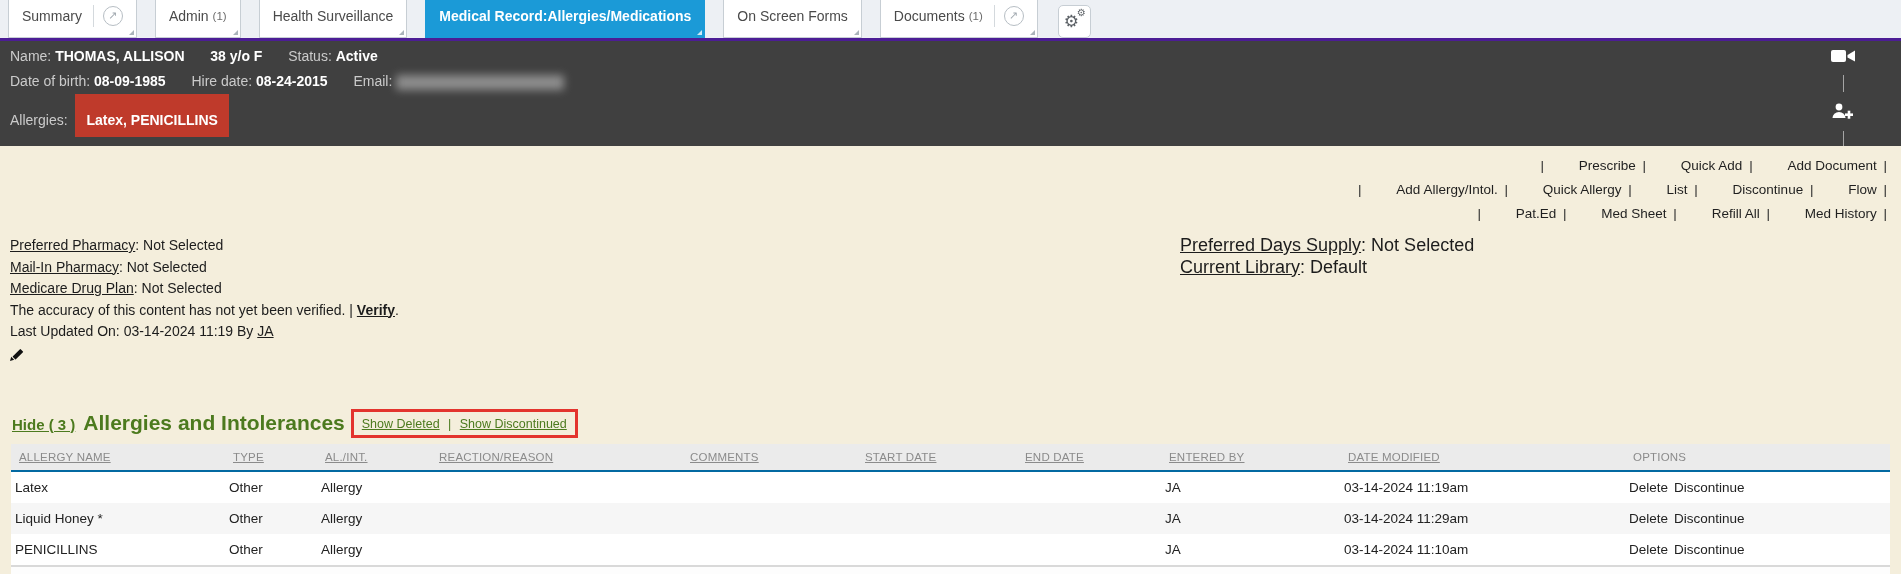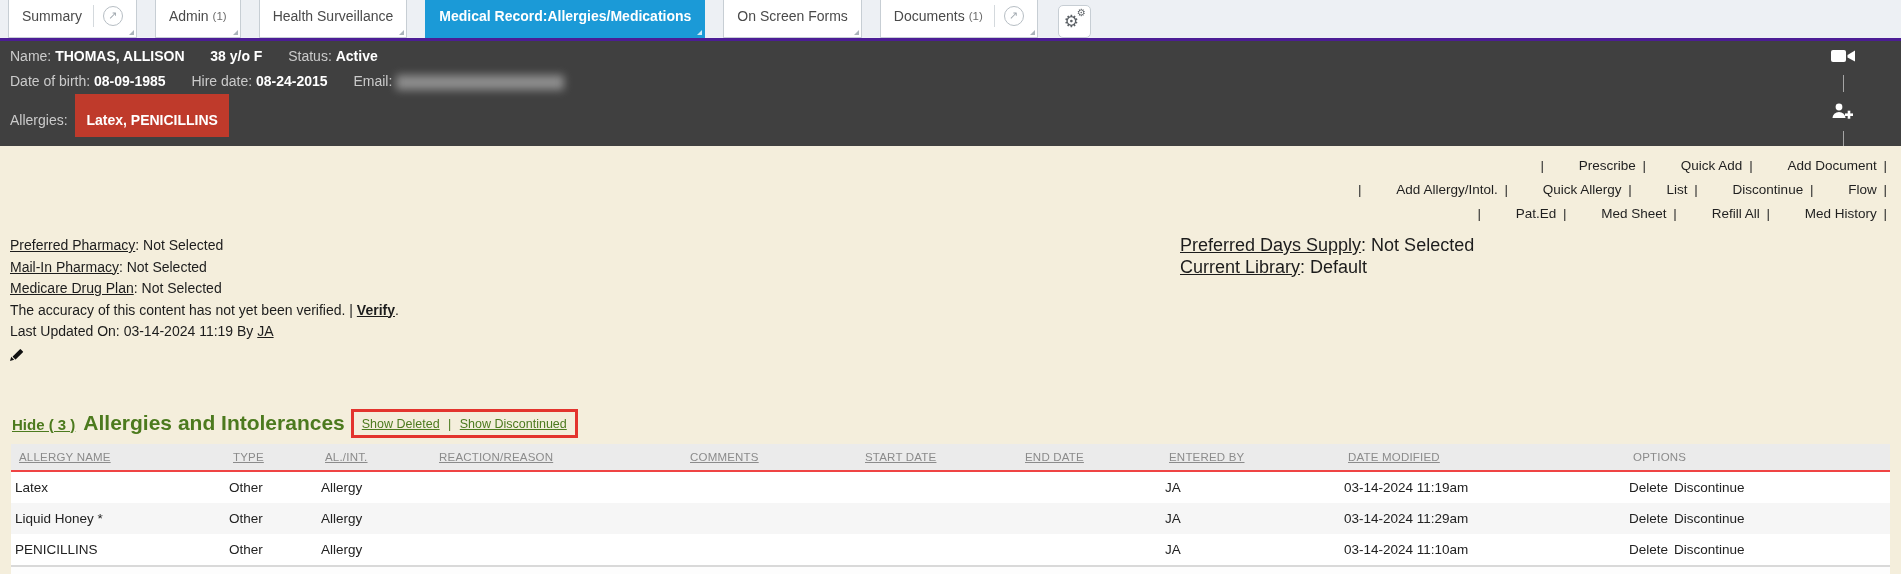--- a/index.html
+++ b/index.html
@@ -59,21 +59,21 @@
   .section-head { margin:44px 0 4px 12px; display:flex; align-items:baseline; }
   .hide-link { color:#4c7a1e; font-weight:bold; font-size:15px; text-decoration:underline; cursor:pointer; }
   .section-title { color:#4c7a1e; font-weight:bold; font-size:21px; margin-left:8px; }
   .annotation-box { border:3px solid #e3342e; padding:2px 8px 3px; margin-left:6px;
                     display:inline-block; position:relative; top:-2px; }
   .annotation-box a { color:#4c7a1e; font-size:12.5px; text-decoration:underline; cursor:pointer; }
   .annotation-box .gpipe { color:#4c7a1e; font-size:12.5px; margin:0 4px; }
 
   table.allergy { width:1879px; margin:2px 11px 0; border-collapse:collapse; background:#fff; }
   table.allergy thead th { background:#ebebeb; color:#8b8b8b; font-weight:normal; font-size:11.5px;
-    text-align:left; padding:7px 8px; letter-spacing:.2px; border-bottom:2px solid #ef4444; white-space:nowrap; }
+    text-align:left; padding:7px 8px; letter-spacing:.2px; border-bottom:2px solid #0369a1; white-space:nowrap; }
   table.allergy thead th span { text-decoration:underline; cursor:pointer; }
   table.allergy thead th.plain span { text-decoration:none; cursor:default; }
   table.allergy tbody td { font-size:13.5px; color:#222; padding:8px 4px; white-space:nowrap; }
   table.allergy tbody tr.alt { background:#f6f6f6; }
   table.allergy tfoot td { text-align:center; font-size:12px; color:#4a4a4a; padding:7px 0;
     background:#fdfdfd; border-top:2px solid #d9d9d9; border-bottom:2px solid #d9d9d9; }
   .opt-link { margin-right:6px; cursor:pointer; }
 
   svg { display:block; }
 </style>

